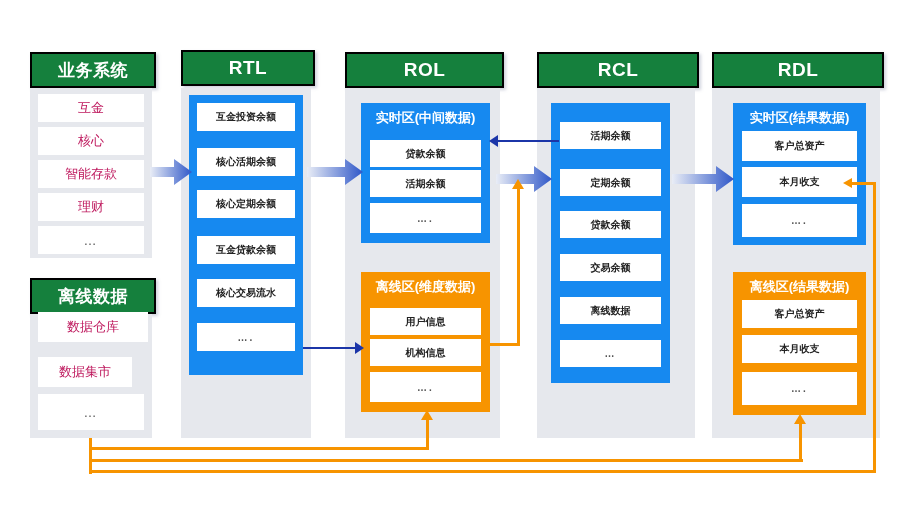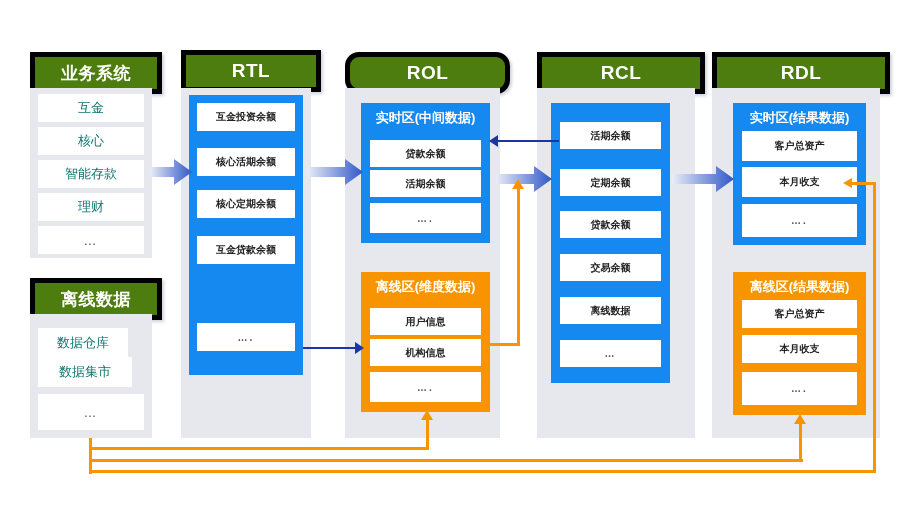--- a/index.html
+++ b/index.html
@@ -6,40 +6,40 @@
   body{
     width:900px;height:524px;background:#ffffff;
     font-family:"Liberation Sans","DejaVu Sans",sans-serif;
     overflow:hidden;
   }
   #stage{position:relative;width:900px;height:524px;}
 
   
   .col-header{
     position:absolute;height:32px;
-    background:#4d7c0f;
-    border:5px solid #000000;
+    background:#15803d;
+    border:2px solid #000000;
     box-shadow:2px 2px 3px rgba(120,130,160,.35);
     color:#ffffff;font-weight:bold;
     display:flex;align-items:center;justify-content:center;
     letter-spacing:.5px;
   }
   .col-header.cn{font-size:17px;}
   .col-header.en{font-size:19px;}
 
   
   .panel{
     position:absolute;background:#e6e8ed;
   }
 
   
   .wbox{
     position:absolute;background:#ffffff;
     display:flex;align-items:center;justify-content:center;
-    font-size:13px;color:#0f766e;
+    font-size:13px;color:#be185d;
   }
   .wbox.dots{color:#555;letter-spacing:2px;font-size:13px;}
 
   
   .bluegroup{
     position:absolute;background:#1689F0;
   }
   .orangegroup{
     position:absolute;background:#F79400;
   }
@@ -66,49 +66,50 @@
 </style>
 </head>
 <body>
 
 <div id="stage">
 
   <div class="col-header cn" style="left:30px;top:52px;width:122px;">业务系统</div>
 
   <div class="col-header en" style="left:181px;top:50px;width:130px;">RTL</div>
 
-  <div class="col-header en" style="left:345px;top:52px;width:155px;border-radius:14px;">ROL</div>
+  <div class="col-header en" style="left:345px;top:52px;width:155px;">ROL</div>
 
   <div class="col-header en" style="left:537px;top:52px;width:158px;">RCL</div>
 
   <div class="col-header en" style="left:712px;top:52px;width:168px;">RDL</div>
 
   <div class="panel" style="left:30px;top:88px;width:122px;height:170px;"></div>
   <div class="panel" style="left:181px;top:88px;width:130px;height:350px;"></div>
   <div class="panel" style="left:345px;top:88px;width:155px;height:350px;"></div>
   <div class="panel" style="left:537px;top:88px;width:158px;height:350px;"></div>
   <div class="panel" style="left:712px;top:88px;width:168px;height:350px;"></div>
 
   <div class="wbox" style="left:38px;top:94px;width:106px;height:28px;">互金</div>
   <div class="wbox" style="left:38px;top:127px;width:106px;height:28px;">核心</div>
   <div class="wbox" style="left:38px;top:160px;width:106px;height:28px;">智能存款</div>
   <div class="wbox" style="left:38px;top:193px;width:106px;height:28px;">理财</div>
   <div class="wbox dots" style="left:38px;top:226px;width:106px;height:28px;">…</div>
 
   <div class="col-header cn" style="left:30px;top:278px;width:122px;">离线数据</div>
   <div class="panel" style="left:30px;top:314px;width:122px;height:124px;"></div>
-  <div class="wbox" style="left:38px;top:328px;width:90px;height:30px;">数据仓库</div>
+  <div class="wbox" style="left:38px;top:312px;width:110px;height:30px;">数据仓库</div>
   <div class="wbox" style="left:38px;top:357px;width:94px;height:30px;">数据集市</div>
   <div class="wbox dots" style="left:38px;top:394px;width:106px;height:36px;">…</div>
 
   <div class="bluegroup" style="left:189px;top:95px;width:114px;height:280px;"></div>
   <div class="cell" style="left:197px;top:103px;width:98px;height:28px;">互金投资余额</div>
   <div class="cell" style="left:197px;top:190px;width:98px;height:28px;">核心定期余额</div>
   <div class="cell" style="left:197px;top:148px;width:98px;height:28px;">核心活期余额</div>
   <div class="cell" style="left:197px;top:236px;width:98px;height:28px;">互金贷款余额</div>
+  <div class="cell" style="left:197px;top:279px;width:98px;height:28px;">核心交易流水</div>
   <div class="cell dots" style="left:197px;top:323px;width:98px;height:28px;">….</div>
 
   <div class="bluegroup" style="left:361px;top:103px;width:129px;height:140px;">
     <span class="group-title">实时区(中间数据)</span>
   </div>
   <div class="cell" style="left:370px;top:140px;width:111px;height:27px;">贷款余额</div>
   <div class="cell" style="left:370px;top:170px;width:111px;height:27px;">活期余额</div>
   <div class="cell dots" style="left:370px;top:203px;width:111px;height:30px;">….</div>
 
   <div class="orangegroup" style="left:361px;top:272px;width:129px;height:140px;">

